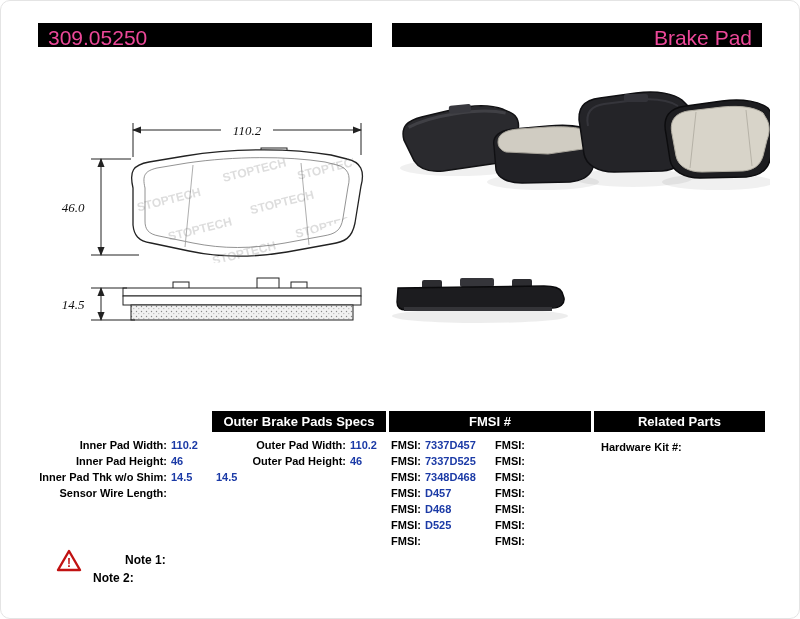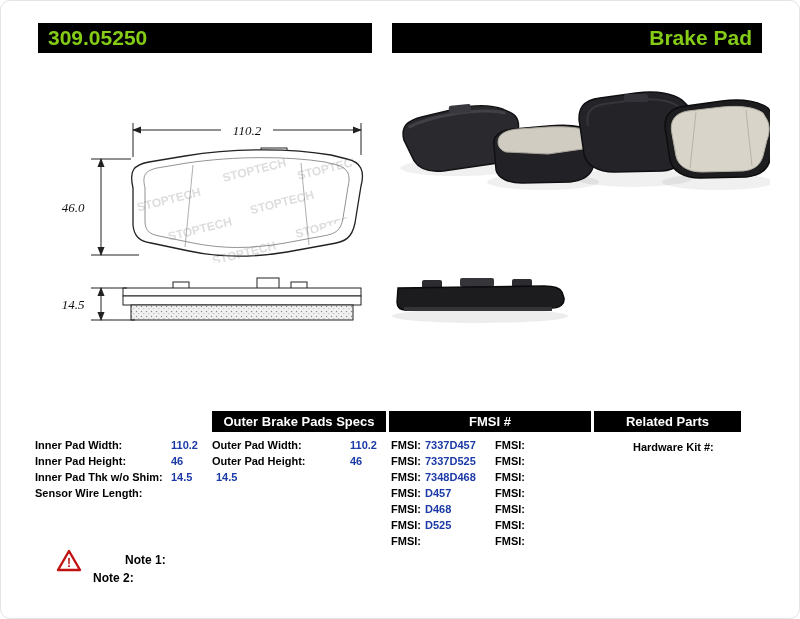--- a/index.html
+++ b/index.html
@@ -1,51 +1,51 @@
 <!DOCTYPE html>
 <html><head>
 <meta charset="utf-8">
 <style>
   html,body{margin:0;padding:0;background:#fff;}
   #page{position:relative;width:800px;height:619px;background:#ffffff;
         font-family:"Liberation Sans",sans-serif;overflow:hidden;}
   .frame{position:absolute;inset:0;border:1px solid #e4e4e4;border-radius:10px;pointer-events:none;}
 
   
-  .bar{position:absolute;top:23px;height:30px;background:#000;color:#84cc16;
-       font-weight:bold;font-size:21px;line-height:30px;box-sizing:border-box;}
+  .bar{position:absolute;top:23px;height:24px;background:#000;color:#ec4899;
+       font-weight:normal;font-size:21px;line-height:30px;box-sizing:border-box;}
   .bar-left{left:38px;width:334px;padding-left:10px;}
   .bar-right{left:392px;width:370px;text-align:right;padding-right:10px;}
 
   
   .col-header{position:absolute;top:411px;height:21px;background:#000;color:#fff;
        font-weight:bold;font-size:13px;line-height:21px;text-align:center;}
   .hdr-inner{left:35px;width:174px;}
   .hdr-outer{left:212px;width:174px;}
   .hdr-fmsi{left:389px;width:202px;}
-  .hdr-related{left:594px;width:147px;}
+  .hdr-related{left:594px;width:171px;}
 
   
   .spec-col{position:absolute;top:437px;font-size:11px;}
   .spec-row{display:flex;height:16px;line-height:16px;}
-  .spec-label{font-weight:bold;color:#000;}
+  .spec-label{font-weight:bold;color:#000;text-align:right;}
   .spec-value{color:#1b3aa6;font-weight:bold;margin-left:4px;white-space:nowrap;}
   .inner-col{left:35px;width:174px;}
   .inner-col .spec-label{width:132px;}
   .outer-col{left:212px;width:174px;}
   .outer-col .spec-label{width:134px;}
 
   .fmsi-col{position:absolute;left:391px;top:437px;font-size:11px;width:210px;}
   .fmsi-row{display:flex;height:16px;line-height:16px;}
   .fmsi-pair{display:flex;width:104px;}
   .fmsi-label{font-weight:bold;width:34px;}
   .fmsi-value{color:#1b3aa6;font-weight:bold;white-space:nowrap;}
 
   .related-col{position:absolute;left:601px;top:439px;font-size:11px;}
-  .related-col .spec-label{text-align:left;margin-left:32px;}
+  .related-col .spec-label{text-align:left;}
 
   
   .note-label{position:absolute;left:93px;font-size:12px;font-weight:bold;color:#000;}
   .note-1{top:553px;padding-left:32px;}
   .note-2{top:571px;}
   .warn-icon{position:absolute;left:56px;top:549px;}
 
   svg text{font-family:"Liberation Serif",serif;}
   .dim-text{font-style:italic;font-size:13px;fill:#111;}
   .wm-text{font-family:"Liberation Sans",sans-serif;}

